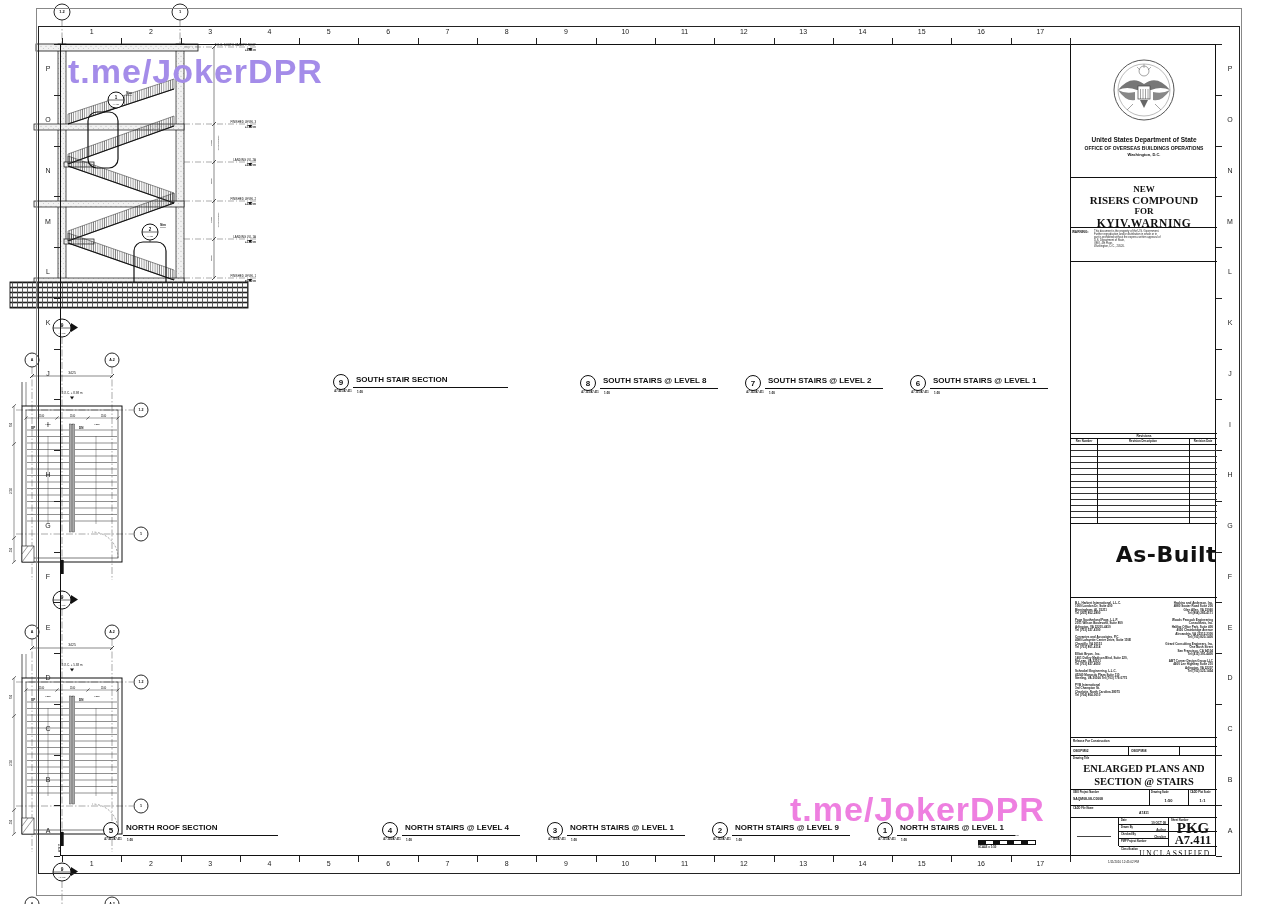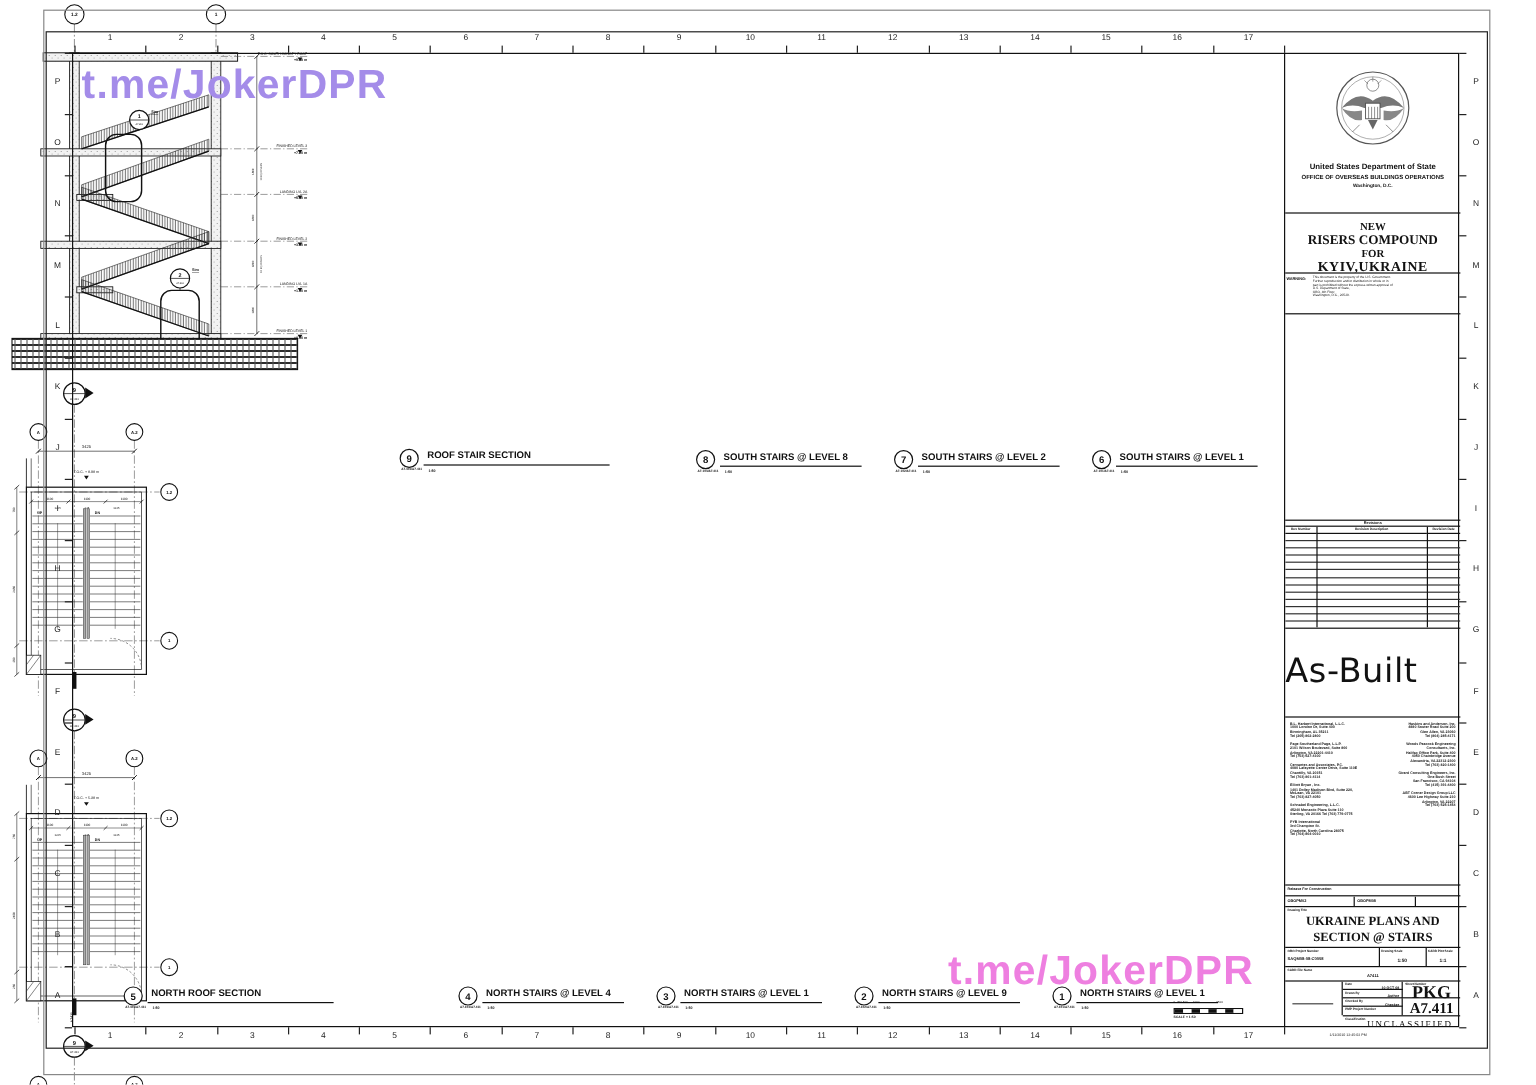--- a/index.html
+++ b/index.html
@@ -20,21 +20,21 @@
   .proj-1{position:absolute;top:6px;width:100%;text-align:center;font-size:9px;font-weight:bold;}
   .proj-2{position:absolute;top:16px;width:100%;text-align:center;font-size:11px;font-weight:bold;}
   .proj-3{position:absolute;top:28px;width:100%;text-align:center;font-size:9px;font-weight:bold;}
   .proj-4{position:absolute;top:39px;width:100%;text-align:center;font-size:11.5px;font-weight:bold;letter-spacing:.5px;}
   .warn-label{position:absolute;left:1px;top:2px;width:21px;font-size:3.2px;font-weight:bold;}
   .warn-text{position:absolute;left:23px;top:2px;width:120px;font-size:2.7px;line-height:3.1px;color:#222;}
   .rev-title{position:absolute;top:0;width:100%;text-align:center;font-size:3.2px;font-weight:bold;border-bottom:.8px solid #111;height:5px;box-sizing:border-box;}
   .rev-head{position:absolute;top:5px;height:6px;font-size:2.8px;font-weight:bold;text-align:center;border-bottom:.8px solid #111;box-sizing:border-box;}
   .rev-row{position:absolute;height:6.1px;width:100%;border-bottom:.6px solid #333;box-sizing:border-box;}
   .rev-col{position:absolute;top:0;bottom:0;width:.8px;background:#111;}
-  .asbuilt{position:absolute;top:18px;width:100%;text-align:left;font-size:28px;font-weight:400;
+  .asbuilt{position:absolute;top:18px;width:100%;text-align:right;font-size:22px;font-weight:700;
            font-family:"DejaVu Sans",sans-serif;letter-spacing:.5px;}
   .consult{position:absolute;top:4px;font-size:3px;line-height:3.4px;white-space:pre-line;color:#1a1a1a;font-weight:bold;}
   .small-label{position:absolute;left:2px;top:1px;font-size:2.6px;font-weight:bold;color:#111;}
   .dtitle-lines{position:absolute;top:6px;width:100%;text-align:center;font-size:10.5px;font-weight:bold;line-height:13px;}
   .cellval{position:absolute;width:100%;text-align:center;font-weight:bold;}
   .pkg{position:absolute;top:3px;width:100%;text-align:center;font-size:15px;font-weight:bold;}
   .shnum{position:absolute;top:1px;width:100%;text-align:center;font-size:12.5px;font-weight:bold;}
   .unclass{position:absolute;top:2px;left:14px;right:0;text-align:center;font-size:7.5px;letter-spacing:1.5px;}
   .timestamp{position:absolute;font-size:3px;color:#111;}
   
@@ -294,21 +294,21 @@
           <line x1="150" y1="240" x2="150" y2="242" stroke="#111" stroke-width="0.6"></line>
           <circle cx="150" cy="232" r="8" fill="#fff" stroke="#111" stroke-width="1"></circle>
           <line x1="142" y1="232" x2="158" y2="232" stroke="#111" stroke-width="0.6"></line>
           <text x="150" y="230.5" font-size="4.5" fill="#111" font-family="Liberation Sans, sans-serif" text-anchor="middle" font-weight="bold">2</text>
           <text x="150" y="236.5" font-size="2" fill="#111" font-family="Liberation Sans, sans-serif" text-anchor="middle" font-style="italic">A7.451</text>
           <text x="160" y="226" font-size="3.2" fill="#111" font-family="Liberation Sans, sans-serif" font-weight="bold" text-decoration="underline">Sim</text>
           <rect x="10" y="282" width="238" height="26" fill="url(#p0-wv)" stroke="#111" stroke-width="0.9"></rect>
         </svg></div>
       <div class="caption" style="left: 333px; top: 374px; width: 175px;">
         <div class="cap-bub">9</div>
-        <div class="cap-title">ROOF STAIR SECTION</div>
+        <div class="cap-title">SOUTH STAIR SECTION</div>
         <div class="cap-rule" style="width: 155px;"></div>
         <div class="cap-ref">A7.401/A7.411</div>
         <div class="cap-scale">1:50</div>
       </div>
       <div style="left: 573px; top: 100px; width: 150px; height: 272px;"><svg width="150" height="272" viewBox="0 0 150 272">
           <defs>
             <pattern id="p1-sp" width="5" height="5" patternUnits="userSpaceOnUse">
               <rect width="5" height="5" fill="#f2f2f2"></rect>
               <circle cx="1" cy="1.2" r="0.45" fill="#888"></circle>
               <circle cx="3.4" cy="3.4" r="0.45" fill="#999"></circle>
@@ -715,21 +715,21 @@
       </svg>
       <div class="agency-l1">United States Department of State</div>
       <div class="agency-l2">OFFICE OF OVERSEAS BUILDINGS OPERATIONS</div>
       <div class="agency-l3">Washington, D.C.</div>
     </div>
 
     <div class="tbrow serif" style="top:134px;height:50px;">
       <div class="proj-1">NEW</div>
       <div class="proj-2">RISERS  COMPOUND</div>
       <div class="proj-3">FOR</div>
-      <div class="proj-4">KYIV,UKRAINE</div>
+      <div class="proj-4">KYIV,WARNING</div>
     </div>
 
     <div class="tbrow" style="top:184px;height:34px;">
       <div class="warn-label">WARNING:</div>
       <div class="warn-text" id="warn-text" style="white-space: pre-line;">This document is the property of the U.S. Government.
 Further reproduction and/or distribution in whole or in
 part is prohibited without the express written approval of
 U.S. Department of State,
 OBO, 4th Floor,
 Washington, D.C., 20520.</div>
@@ -823,21 +823,21 @@
     <div class="tbrow" style="top:703px;height:9px;">
       <div style="position:absolute;left:2px;top:1.5px;font-size:3.2px;font-weight:bold;">OBOPM02</div>
       <div style="position:absolute;left:60px;top:1.5px;font-size:3.2px;font-weight:bold;">OBOPM08</div>
       <div class="rev-col" style="left:57px;top:0;"></div>
       <div class="rev-col" style="left:108px;top:0;"></div>
     </div>
 
     <div class="tbrow serif" style="top:712px;height:34px;">
       <div class="small-label" style="font-family:'Liberation Sans',sans-serif;">Drawing Title</div>
       <div class="dtitle-lines">
-        <div>UKRAINE PLANS AND</div>
+        <div>ENLARGED PLANS AND</div>
         <div>SECTION @ STAIRS</div>
       </div>
     </div>
 
     <div class="tbrow" style="top:746px;height:16px;">
       <div class="small-label">OBO Project Number</div>
       <div style="position:absolute;left:2px;top:7px;font-size:3.4px;font-weight:bold;">SAQM08-08-C0008</div>
       <div class="rev-col" style="left:78px;top:0;"></div>
       <div class="small-label" style="left:80px;">Drawing Scale</div>
       <div class="cellval" style="left:78px;width:39px;top:8px;font-size:4px;">1:50</div>

